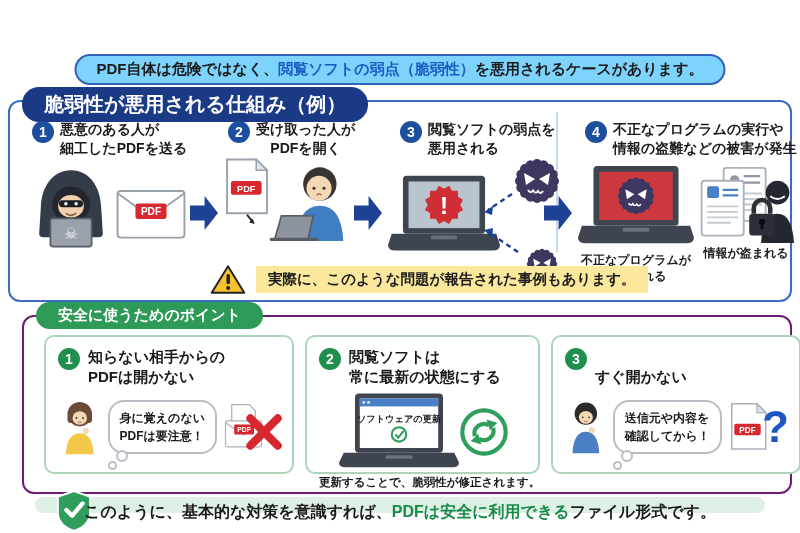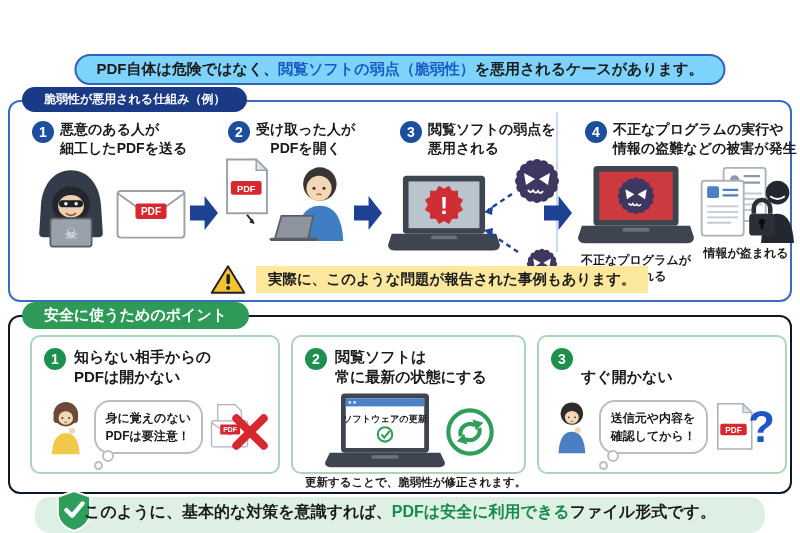--- a/index.html
+++ b/index.html
@@ -11,23 +11,23 @@
               font-size:30px;font-weight:800;letter-spacing:.5px;white-space:nowrap;}
   .main-title .red{color:#d7282f;}
   .subtitle{position:absolute;top:54px;left:50%;transform:translateX(-50%);
             border:2px solid #2f62b8;border-radius:16px;background:#7dd3fc;
             padding:4px 20px;font-size:15px;font-weight:700;white-space:nowrap;}
   .subtitle .blue{color:#1a5ac4;}
 
   
   .sec{position:absolute;left:8px;right:8px;background:#fff;border-radius:12px;}
   #sec-mech{top:100px;height:198px;border:2px solid #3a6cc0;}
-  #sec-points{top:315px;height:175px;border:2px solid #0f172a;}
+  #sec-points{top:315px;height:175px;border:2px solid #701a75;margin-left:14px;}
   .pill{position:absolute;top:-15px;left:12px;color:#fff;border-radius:17px;
-        padding:4px 22px;font-size:12px;font-weight:700;white-space:nowrap;}
+        padding:4px 22px;font-size:20px;font-weight:700;white-space:nowrap;}
   #sec-mech .pill{background:#1b3a86;}
   #sec-points .pill{background:#2e9a57;font-size:15px;}
 
   
   .abs{position:absolute;}
   .step-head{display:flex;gap:6px;align-items:flex-start;}
   .numcirc{width:22px;height:22px;border-radius:50%;flex:0 0 22px;
            color:#fff;font-size:14px;font-weight:700;display:flex;
            align-items:center;justify-content:center;margin-top:1px;}
   .numcirc.blue{background:#1d4f9e;}
@@ -50,21 +50,21 @@
   .bubble{position:relative;border:2px solid #b9bec4;border-radius:16px;background:#fff;
           padding:7px 10px;font-size:12px;font-weight:700;line-height:1.5;white-space:nowrap;}
   .bubble:after{content:"";position:absolute;left:6px;bottom:-10px;width:8px;height:8px;
                 border:2px solid #b9bec4;border-radius:50%;background:#fff;}
   .bubble:before{content:"";position:absolute;left:-2px;bottom:-18px;width:5px;height:5px;
                  border:2px solid #b9bec4;border-radius:50%;background:#fff;}
   .qmark{font-size:44px;font-weight:800;color:#1d56c4;margin-left:-12px;line-height:1;}
   .card-cap{font-size:11.5px;font-weight:700;margin-top:3px;white-space:nowrap;}
 
   
-  .footer-bar{position:absolute;left:35px;right:35px;top:497px;height:36px;
+  .footer-bar{position:absolute;left:35px;right:35px;top:497px;height:16px;
               background:#def0e3;border-radius:15px;}
   .footer-text{position:absolute;left:0;right:0;top:0;height:30px;line-height:30px;
                text-align:center;font-size:16px;font-weight:700;white-space:nowrap;}
   .footer-text .green{color:#168a4a;}
   .shield-wrap{position:absolute;left:20px;top:-8px;}
   svg{display:block;}
   .hidden-defs{position:absolute;width:0;height:0;overflow:hidden;}
 </style>
 </head>
 <body>

